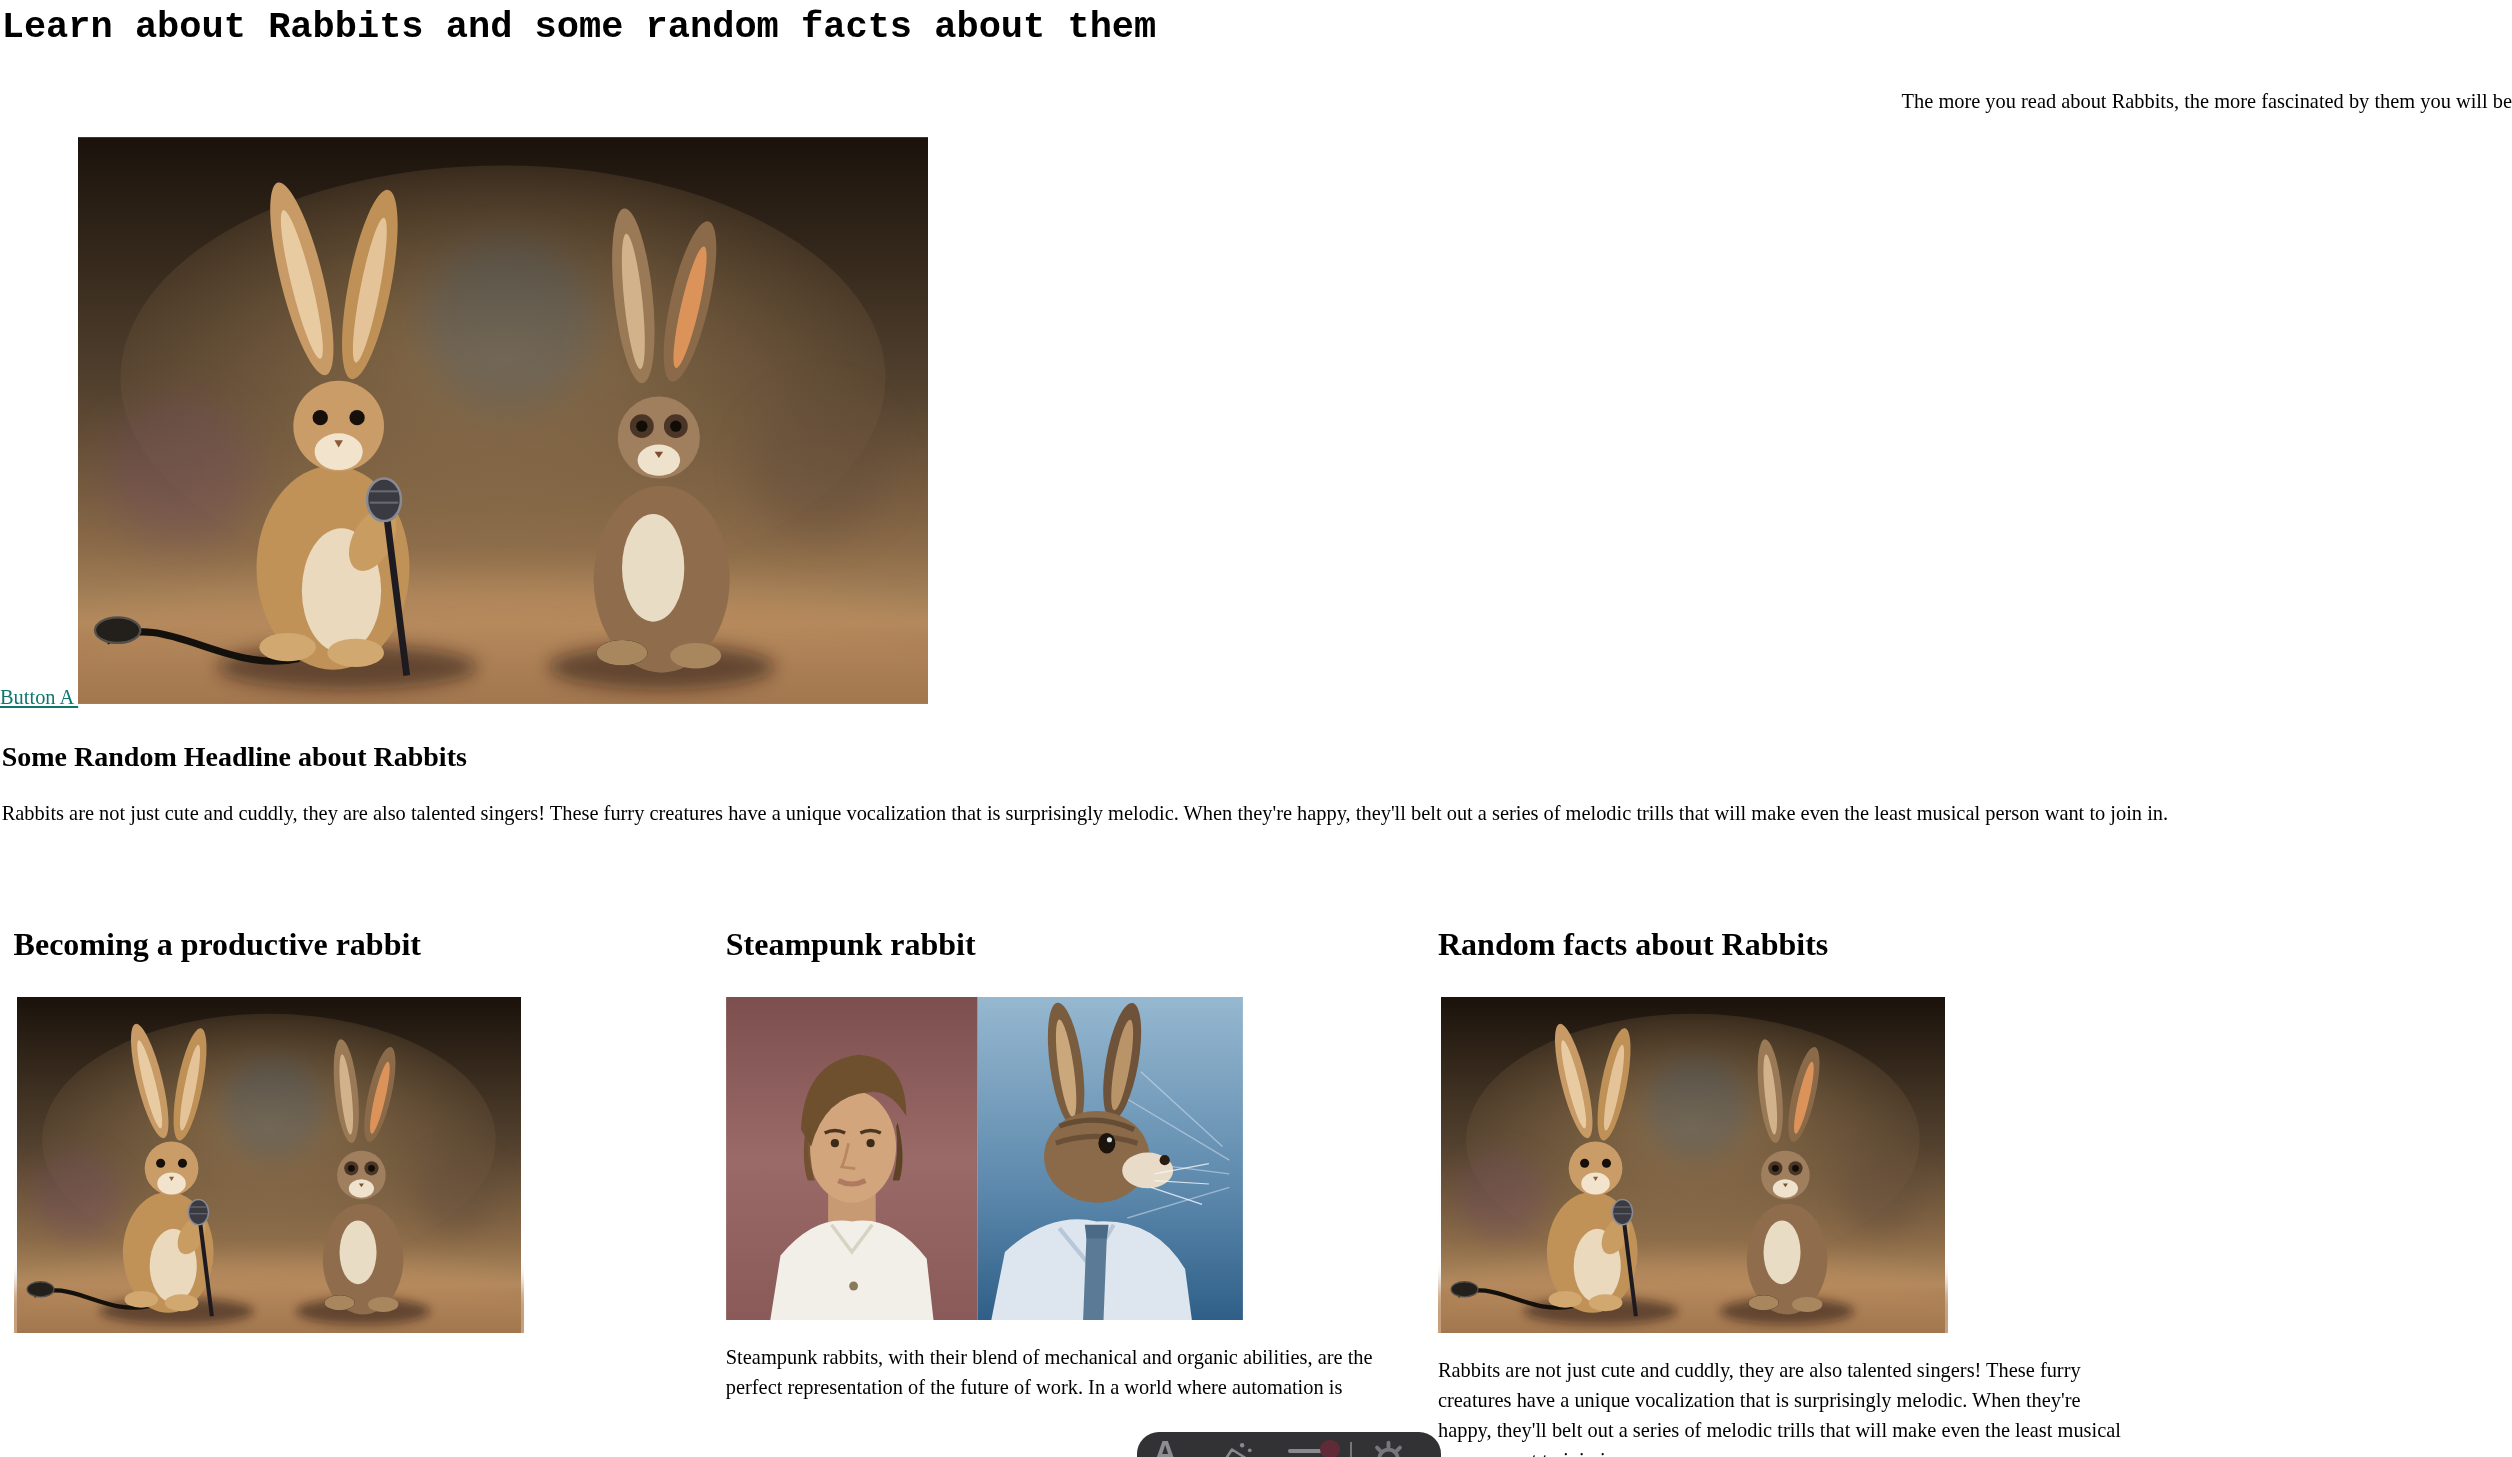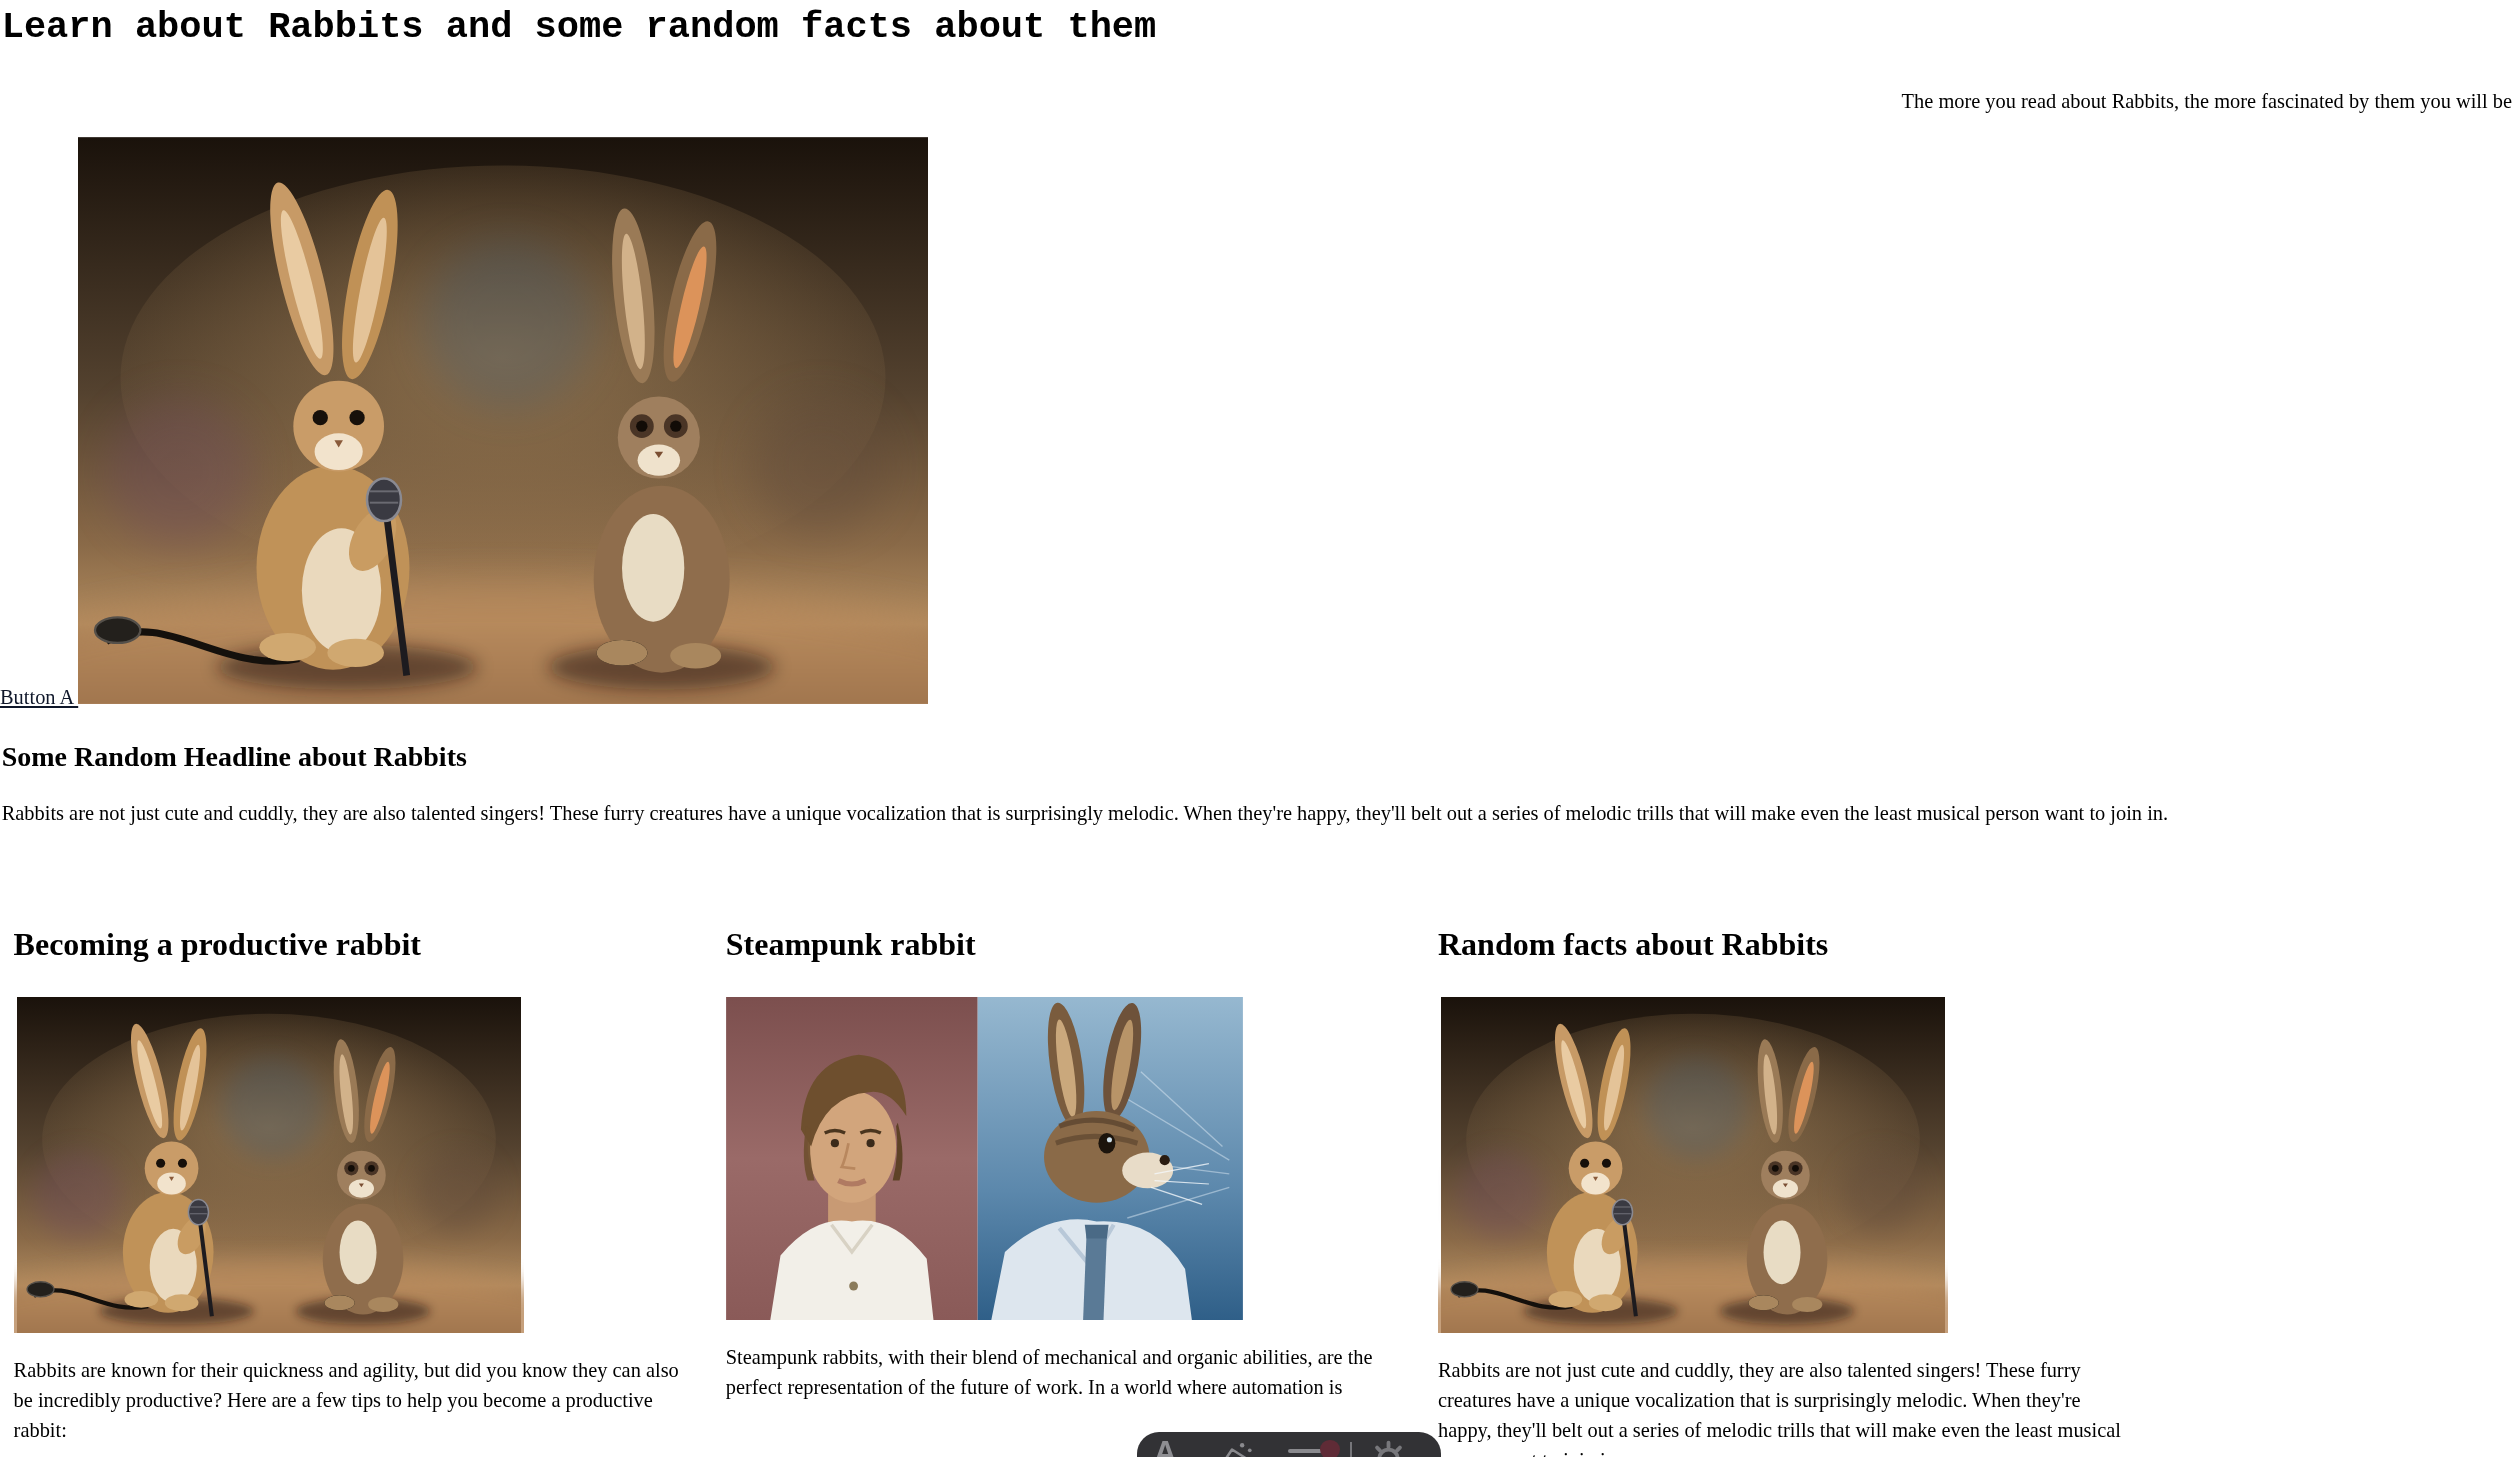--- a/index.html
+++ b/index.html
@@ -7,21 +7,21 @@
     width: 2512px; height: 1458px;
     overflow: hidden; position: relative;
     background: #ffffff; color: #000;
     font-family: "Liberation Serif", serif;
     font-size: 20.4px;
   }
   h1, h2, h3, p { margin: 0; }
   .h1 { font-size: 37px; font-weight: bold; margin: 5.1px 0 37px 1.7px; line-height: 1.2; font-family: Liberation Mono, monospace; }
   .intro { margin: 0 0 0 1.7px; line-height: 30px; text-align: right; }
   .hero-line { margin-top: 21px; }
-  a.hero-link { color: #0f172a; text-decoration: underline; cursor: pointer; }
+  a.hero-link { color: #0f766e; text-decoration: underline; cursor: pointer; }
   .hero-img { vertical-align: baseline; }
   .h2 { font-size: 28px; font-weight: bold; margin: 31px 0 0 1.7px; line-height: 1.2; }
   .lede { margin: 24px 0 0 1.7px; line-height: 30px; max-width: 2507px; }
   .row { display: flex; margin-top: 43px; }
   .col { width: 685px; flex: 0 0 auto; padding: 0 13.6px; }
   .h3 { font-size: 32px; font-weight: bold; margin: 54px 0 34px 0; line-height: 1.2; }
   .col-img { display: block; }
   .col-body { margin-top: 22px; line-height: 30px; }
 
   
@@ -194,21 +194,20 @@
 <h2 class="h2">Some Random Headline about Rabbits</h2>
 
 <p class="lede">Rabbits are not just cute and cuddly, they are also talented singers! These furry creatures have a unique vocalization that is surprisingly melodic. When they're happy, they'll belt out a series of melodic trills that will make even the least musical person want to join in.</p>
 
 <div class="row">
   <div class="col">
     <h3 class="h3">Becoming a productive rabbit</h3>
     <svg class="col-img" viewBox="0 0 300 200" width="510" height="336">
         <use href="#rabbitScene"></use>
       </svg>
-    <p class="col-body">Rabbits are known for their quickness and agility, but did you know they can also be incredibly productive? Here are a few tips to help you become a productive rabbit:</p>
   </div>
   <div class="col">
     <h3 class="h3">Steampunk rabbit</h3>
     <svg class="col-img" viewBox="0 0 304 190" width="517" height="323">
         <use href="#steamScene"></use>
       </svg>
     <p class="col-body">Steampunk rabbits, with their blend of mechanical and organic abilities, are the perfect representation of the future of work. In a world where automation is</p>
   </div>
   <div class="col">
     <h3 class="h3">Random facts about Rabbits</h3>

